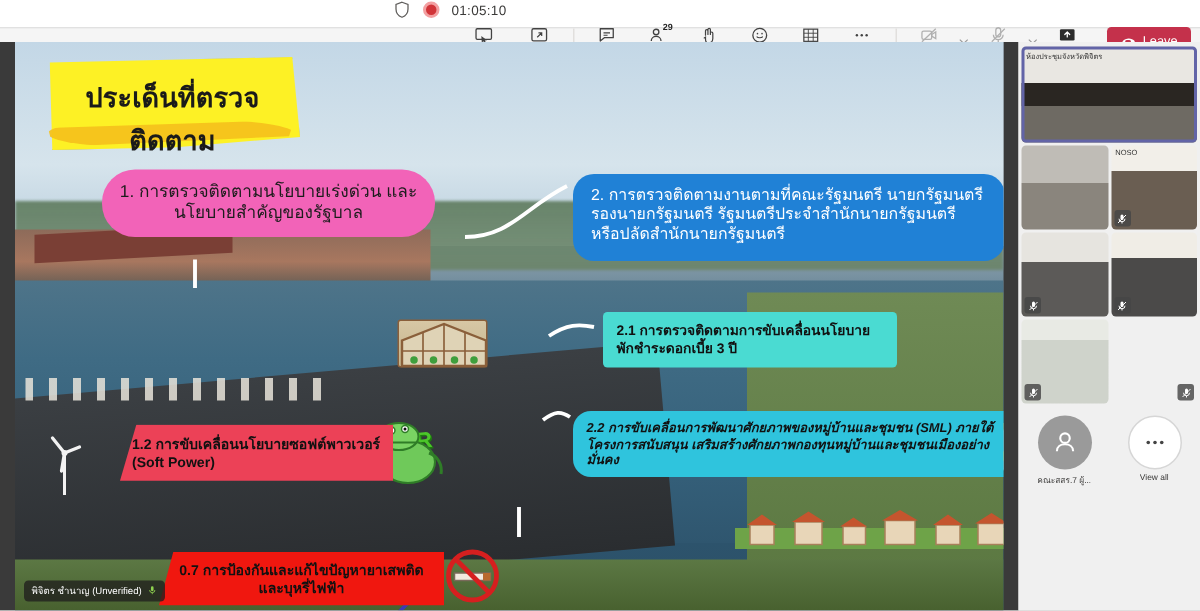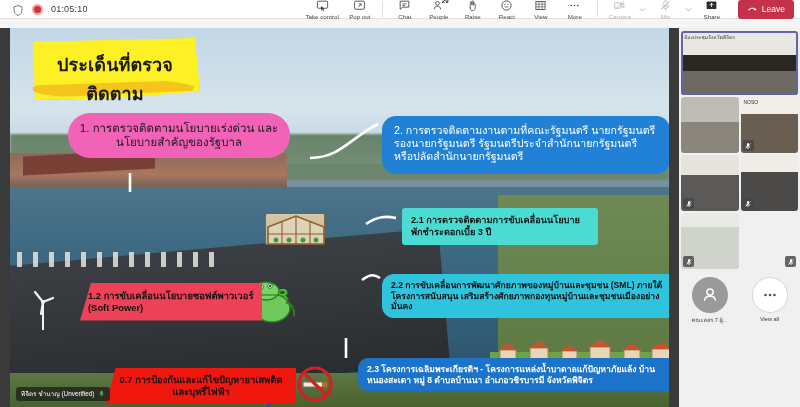--- a/index.html
+++ b/index.html
@@ -9,21 +9,21 @@
     overflow: hidden;
     background: #fff;
   }
   .app { position: relative; width: 800px; height: 407px; background: #f5f5f5; }
 
   
   .topbar {
     position: absolute; left:0; top:0; width:800px; height:19px;
     background: #ffffff;
     border-bottom: 1px solid #e1e1e1;
-    display:flex; align-items:center;
+    display:flex; align-items:center;flex-direction:column;
   }
   .tb-left { display:flex; align-items:center; gap:8px; padding-left:12px; width:300px;}
   .shield-ic { width:12px; height:13px; }
   .rec-dot {
     width:11px; height:11px; border-radius:50%;
     background:#d13438; border:2px solid #f3a0a2;
     box-sizing:border-box;
   }
   .rec-time { font-size:9px; color:#3b3a39; letter-spacing:.2px; }
 
@@ -131,20 +131,21 @@
   }
   .n-21 {
     left:392px; top:180px; width:196px; padding:7px 9px;
     background:#4adbd2; color:#111; font-size:9.2px; font-weight:bold;
     border-radius:3px;
   }
   .n-22 {
     left:372px; top:246px; width:300px; padding:6px 9px;
     background:#2fc4dd; color:#111; font-size:8.6px; font-weight:bold;
     border-radius:12px;
+    font-style:italic;
   }
   .n-23 {
     left:348px; top:330px; width:322px; padding:6px 9px;
     background:#1b74c9; color:#fff; font-size:8.6px; font-weight:bold;
     border-radius:10px;
   }
 
   
   .arrow { position:absolute; stroke:#ffffff; stroke-width:2.6; fill:none; }
 
@@ -472,21 +473,20 @@
           </g>
         </svg>
       </div>
 
       <div class="node n-pink-main">1. การตรวจติดตามนโยบายเร่งด่วน และนโยบายสำคัญของรัฐบาล</div>
       <div class="node n-blue-main">2. การตรวจติดตามงานตามที่คณะรัฐมนตรี นายกรัฐมนตรี รองนายกรัฐมนตรี รัฐมนตรีประจำสำนักนายกรัฐมนตรี หรือปลัดสำนักนายกรัฐมนตรี</div>
       <div class="node n-12">1.2 การขับเคลื่อนนโยบายซอฟต์พาวเวอร์ (Soft Power)</div>
       <div class="node n-13">0.7 การป้องกันและแก้ไขปัญหายาเสพติดและบุหรี่ไฟฟ้า</div>
       <div class="node n-21">2.1 การตรวจติดตามการขับเคลื่อนนโยบายพักชำระดอกเบี้ย 3 ปี</div>
       <div class="node n-22">2.2 การขับเคลื่อนการพัฒนาศักยภาพของหมู่บ้านและชุมชน (SML) ภายใต้โครงการสนับสนุน เสริมสร้างศักยภาพกองทุนหมู่บ้านและชุมชนเมืองอย่างมั่นคง</div>
-      <div class="node n-23">2.3 โครงการเฉลิมพระเกียรติฯ - โครงการแหล่งน้ำบาดาลแก้ปัญหาภัยแล้ง บ้านหนองสะเดา หมู่ 8 ตำบลบ้านนา อำเภอวชิรบารมี จังหวัดพิจิตร</div>
 
       <div class="namechip">
         <span>พิจิตร ชำนาญ (Unverified)</span>
         <span>
           <svg viewBox="0 0 24 24" width="7" height="7">
               <rect x="9" y="3" width="6" height="11" rx="3" fill="#8fd14f"></rect>
               <path d="M6 11.5a6 6 0 0012 0M12 17.5V21" fill="none" stroke="#8fd14f" stroke-width="2"></path>
             </svg>
         </span>
       </div>

